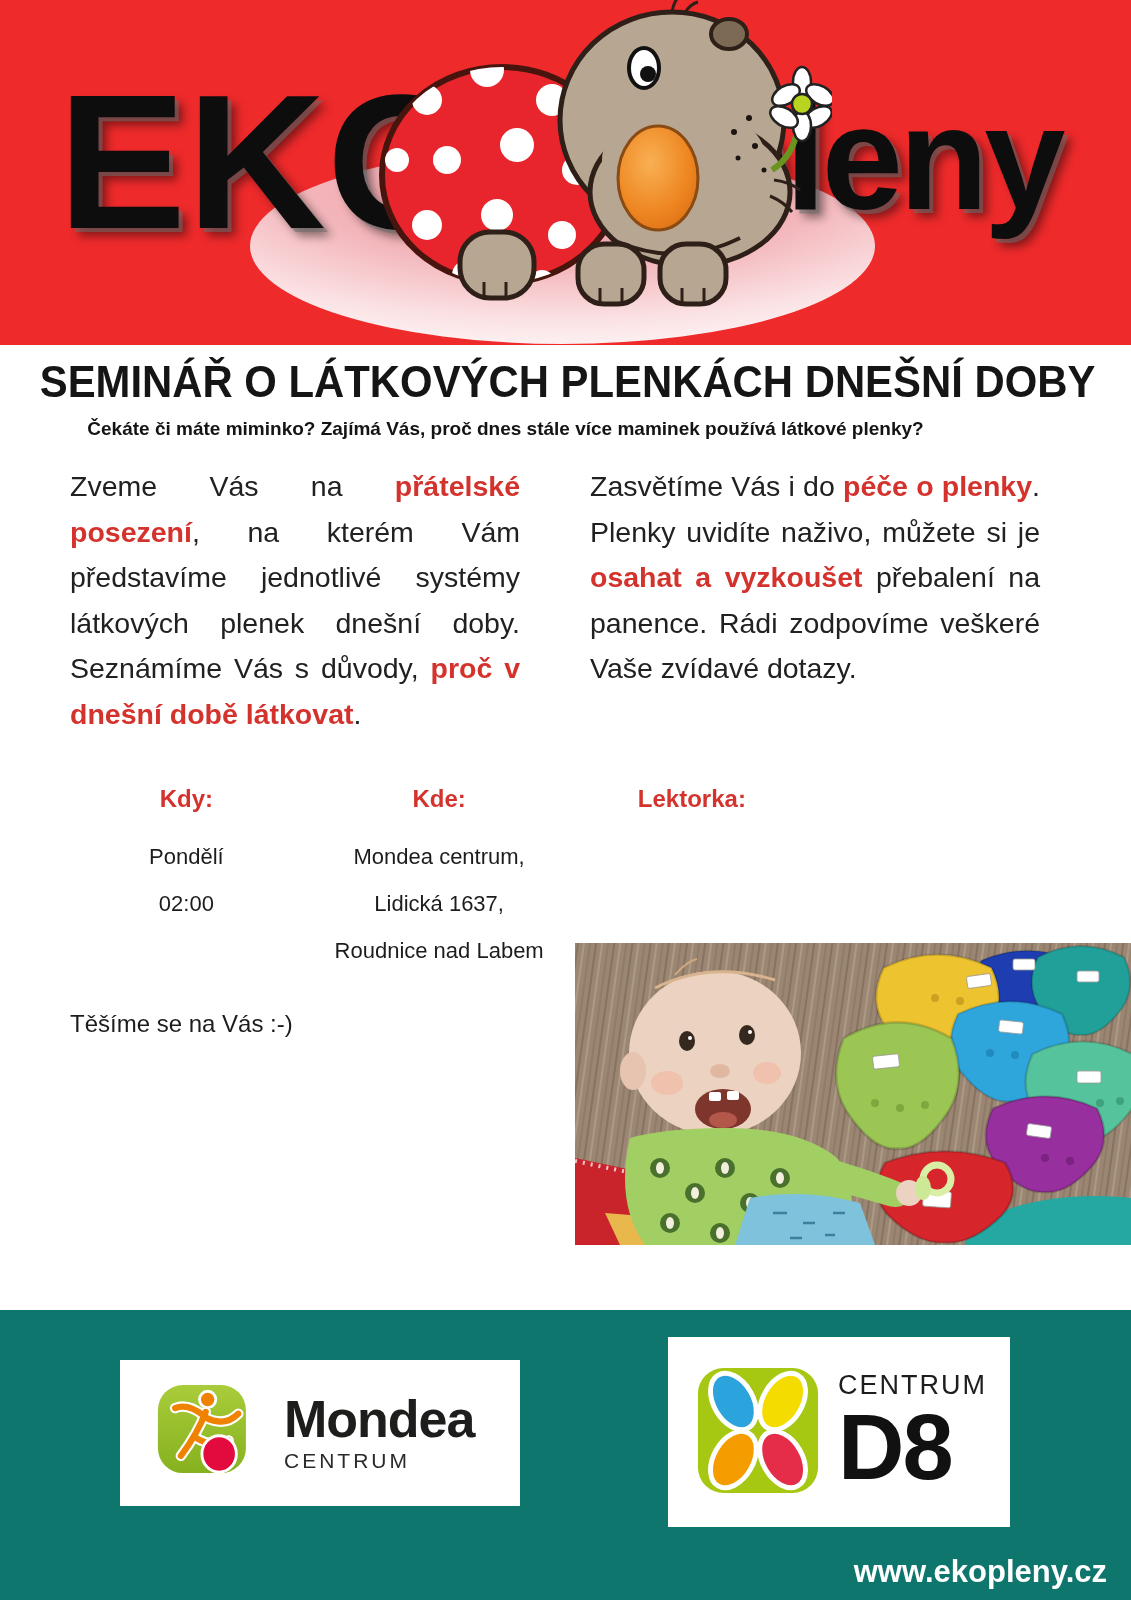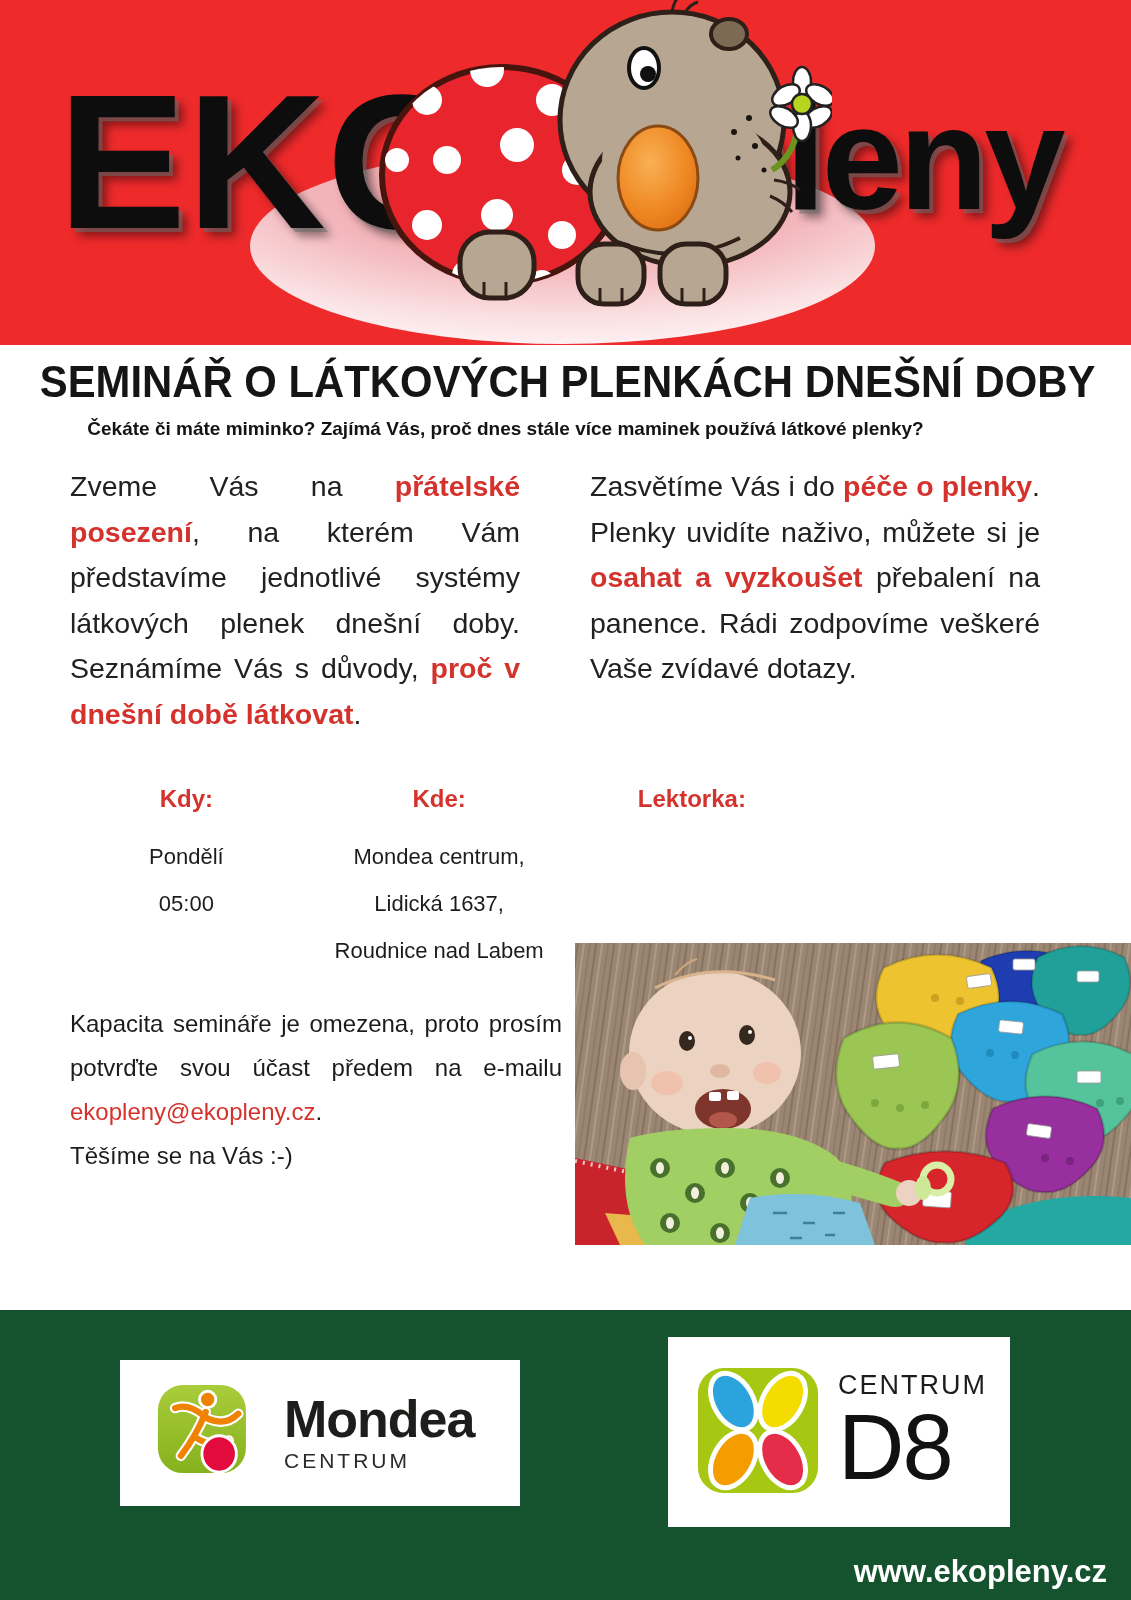--- a/index.html
+++ b/index.html
@@ -45,28 +45,28 @@
   .capacity p { font-size:24px; line-height:44px; color:#1c1c1c; }
   .cap-par { text-align:justify; }
   .closing { margin-top:0; }
   .email-link { color:#d4332d; }
 
   
   .photo { position:absolute; top:943px; left:575px; width:556px; height:302px; }
   .photo svg { display:block; width:100%; height:100%; }
 
   
-  .bottom-banner { position:absolute; left:0; top:1310px; width:1131px; height:290px; background:#14532d; }
+  .bottom-banner { position:absolute; left:0; top:1310px; width:1131px; height:290px; background:#0f766e; }
   .logo-card { position:absolute; background:#fff; display:flex; align-items:center; }
   .mondea-card { left:120px; top:50px;  width:400px; height:146px; padding-left:36px; gap:18px; }
   .d8-card     { left:668px; top:27px;  width:342px; height:190px; padding-left:26px; gap:16px; }
   .mondea-text .name { font-size:52px; font-weight:bold; color:#1d1d1b; letter-spacing:-1px; line-height:1; }
   .mondea-text .sub  { font-size:21px; letter-spacing:3px; color:#2a2a2a; margin-top:4px; }
   .d8-text .top { font-size:27px; letter-spacing:2px; color:#1d1d1b; line-height:1.1; }
-  .d8-text .big { font-size:92px; font-weight:normal; color:#111; line-height:1; letter-spacing:-2px; }
+  .d8-text .big { font-size:92px; font-weight:bold; color:#111; line-height:1; letter-spacing:-2px; }
   .website { position:absolute; right:24px; bottom:10px; color:#fff; font-weight:bold;
              font-size:31px; text-decoration:none; }
 </style>
 </head>
 <body>
 
 <div class="page">
 
   <header class="top-banner">
     <div class="gloss"></div>
@@ -143,35 +143,34 @@
 
   <section class="intro">
     <p class="col"><span>Zveme Vás na </span><span class="em-red">přátelské posezení</span><span>, na kterém Vám představíme jednotlivé systémy látkových plenek dnešní doby. Seznámíme Vás s důvody, </span><span class="em-red">proč v dnešní době látkovat</span><span>.</span></p>
     <p class="col"><span>Zasvětíme Vás i do </span><span class="em-red">péče o plenky</span><span>. Plenky uvidíte naživo, můžete si je </span><span class="em-red">osahat a vyzkoušet</span><span> přebalení na panence. Rádi zodpovíme veškeré Vaše zvídavé dotazy.</span></p>
   </section>
 
   <section class="info">
     <div>
       <div class="info-label">Kdy:</div>
       <div class="info-line">Pondělí</div>
-      <div class="info-line">05:00</div>
+      <div class="info-line">02:00</div>
     </div>
     <div>
       <div class="info-label">Kde:</div>
       <div class="info-line">Mondea centrum,</div>
       <div class="info-line">Lidická 1637,</div>
       <div class="info-line">Roudnice nad Labem</div>
     </div>
     <div>
       <div class="info-label">Lektorka:</div>
     </div>
   </section>
 
   <section class="capacity">
-    <p class="cap-par"><span>Kapacita semináře je omezena, proto prosím potvrďte svou účast předem na e-mailu </span><span class="email-link">ekopleny@ekopleny.cz</span><span>.</span></p>
     <p class="closing">Těšíme se na Vás :-)</p>
   </section>
 
   <figure class="photo">
     <svg viewBox="0 0 556 302" preserveAspectRatio="none">
       <defs>
         <pattern id="carpet" width="18" height="12" patternUnits="userSpaceOnUse" patternTransform="rotate(8)">
           <rect width="18" height="12" fill="#9a8672"></rect>
           <rect x="2" width="2" height="12" fill="#87725f"></rect>
           <rect x="8" width="2" height="12" fill="#ac9a85"></rect>

